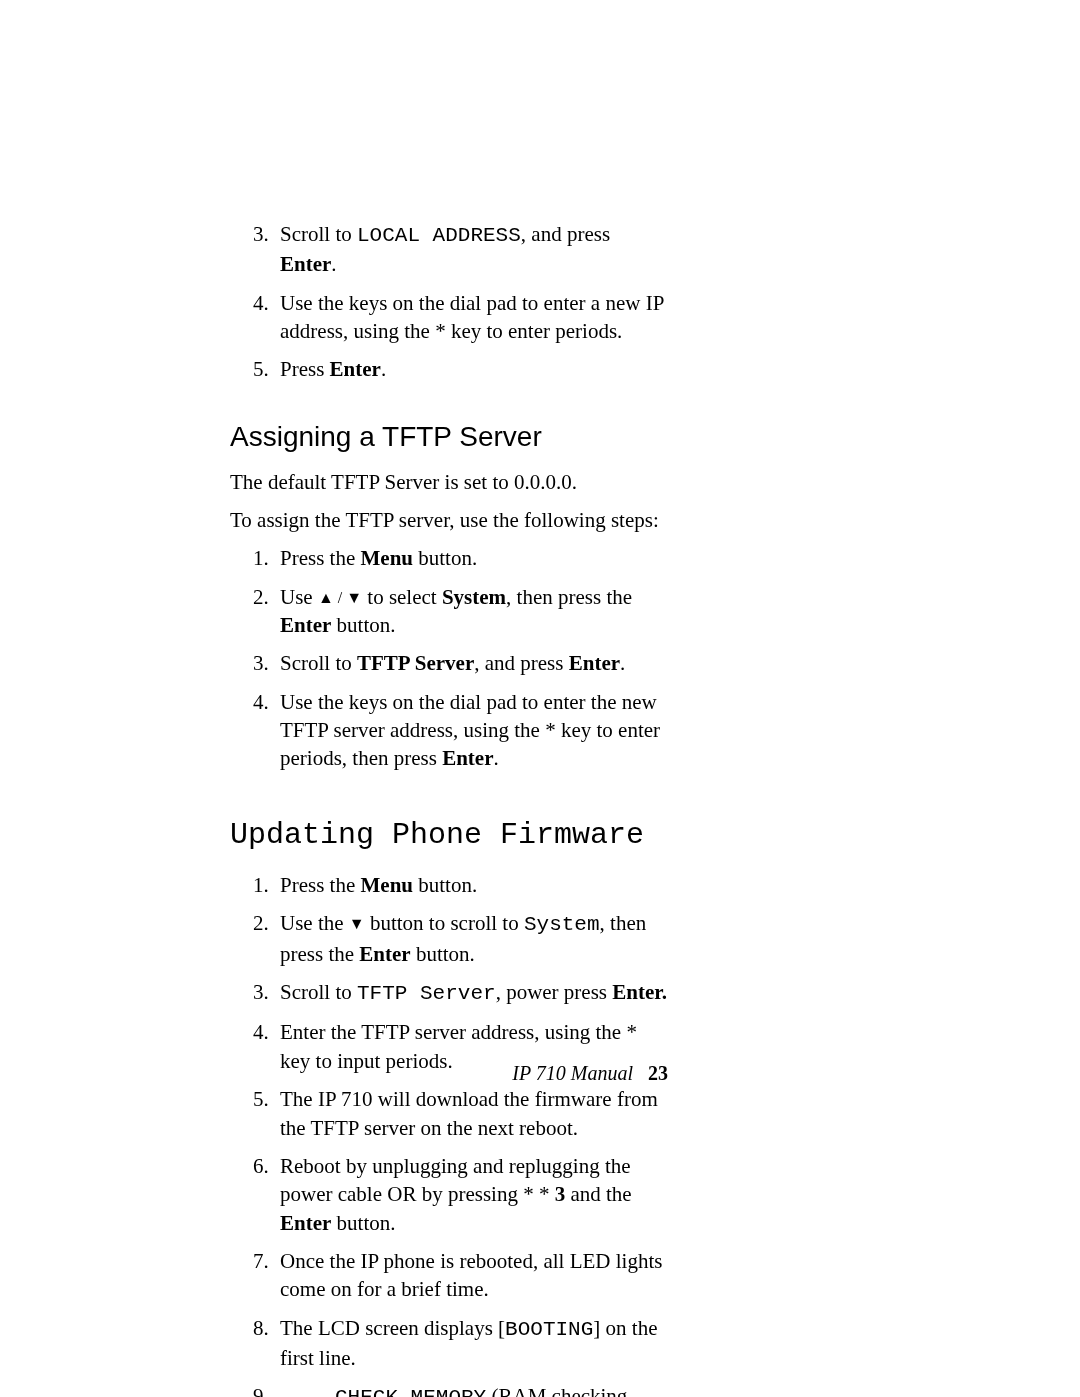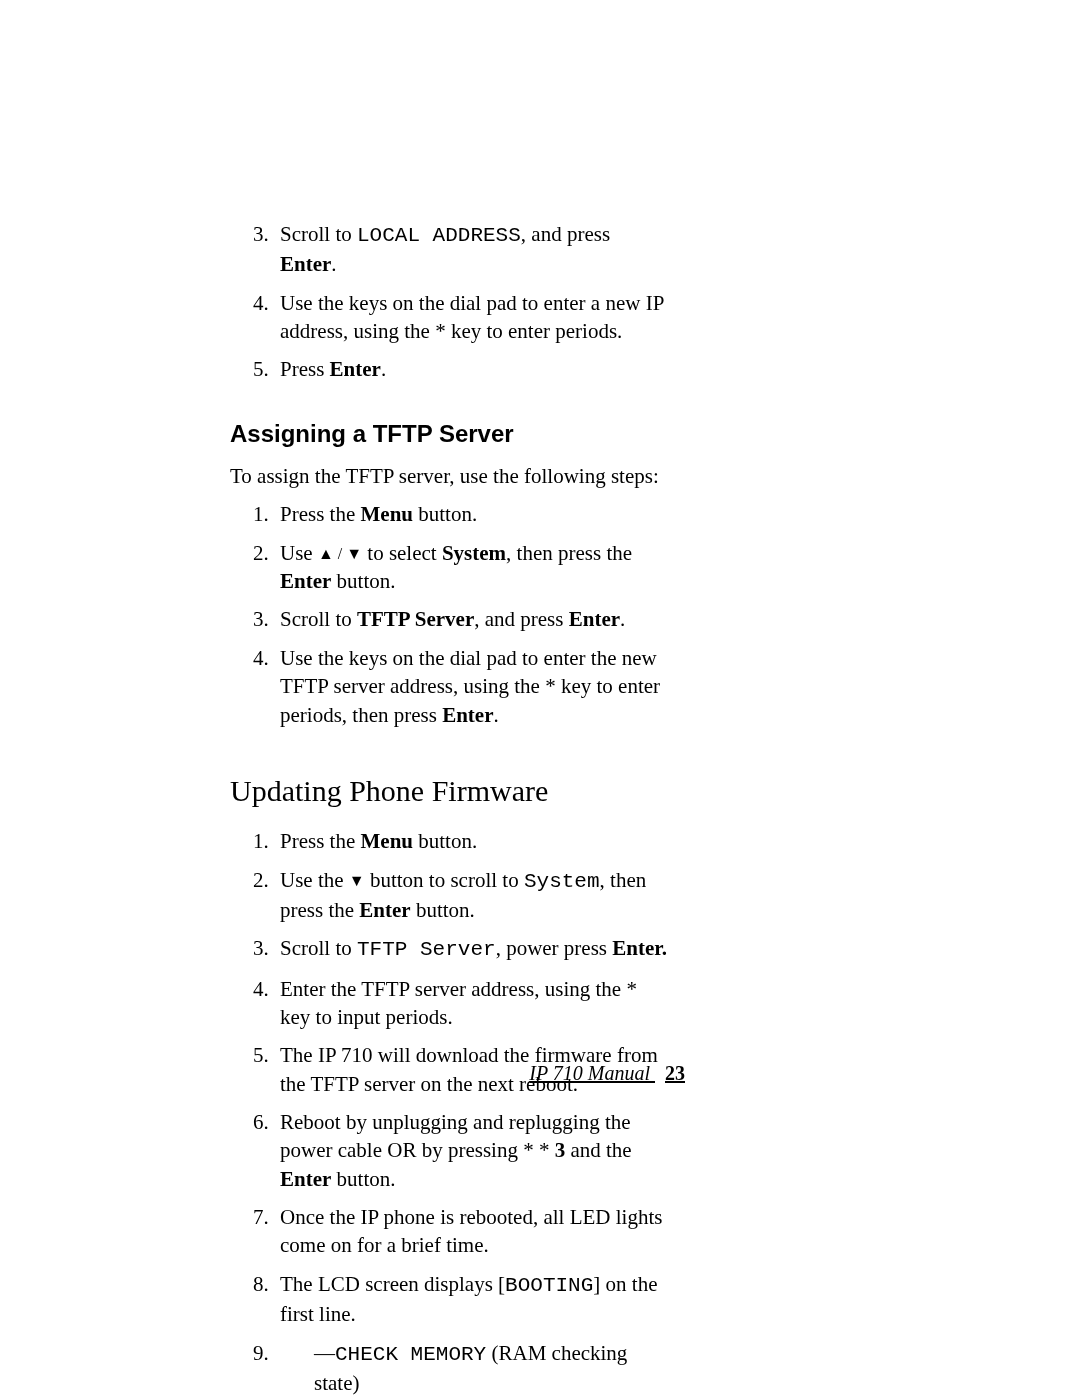--- a/index.html
+++ b/index.html
@@ -21,26 +21,26 @@
   ol.main-list {
     margin: 0 0 24px 0;
     padding-left: 44px;
   }
   ol.main-list > li {
     margin-bottom: 10px;
     padding-left: 6px;
   }
   h3.sub {
     font-family: Arial, Helvetica, sans-serif;
-    font-weight: 700;
-    font-size: 24px;
+    font-weight: 400;
+    font-size: 28px;
     margin: 34px 0 12px 0;
   }
   h2.section {
-    font-family: Liberation Serif, serif;
+    font-family: Liberation Mono, monospace;
     font-weight: 400;
     font-size: 30px;
     margin: 42px 0 16px 0;
   }
   p.body {
     margin: 0 0 10px 0;
   }
   .mono {
     font-family: "Courier New", Courier, monospace;
   }
@@ -48,23 +48,22 @@
   .sub-msgs {
     padding-left: 34px;
     margin-top: 8px;
   }
   .sub-msg {
     margin-bottom: 6px;
   }
   .footer {
     position: absolute;
     bottom: 310px;
-    right: 203px;
+    right: 220px;
     font-size: 20px;
-    text-decoration: underline;
   }
   .footer .manual {
     font-style: italic;
   }
   .footer .page-num {
     font-weight: bold;
     margin-left: 10px;
   }
   .arrow {
     font-size: 16px;
@@ -82,20 +81,21 @@
     </li>
     <li>
       <span>Use the keys on the dial pad to enter a new IP address, using the * key to enter periods.</span>
     </li>
     <li>
       <span>Press </span><span class="b">Enter</span><span>.</span>
     </li>
   </ol>
 
   <h3 class="sub">Assigning a TFTP Server</h3>
+  <p class="body">The default TFTP Server is set to 0.0.0.0.</p>
   <p class="body">To assign the TFTP server, use the following steps:</p>
 
   <ol class="main-list">
     <li>
       <span>Press the </span><span class="b">Menu</span><span> button.</span>
     </li>
     <li>
       <span>Use </span><span class="arrow">▲ / ▼</span><span> to select </span><span class="b">System</span><span>, then press the </span><span class="b">Enter</span><span> button.</span>
     </li>
     <li>

